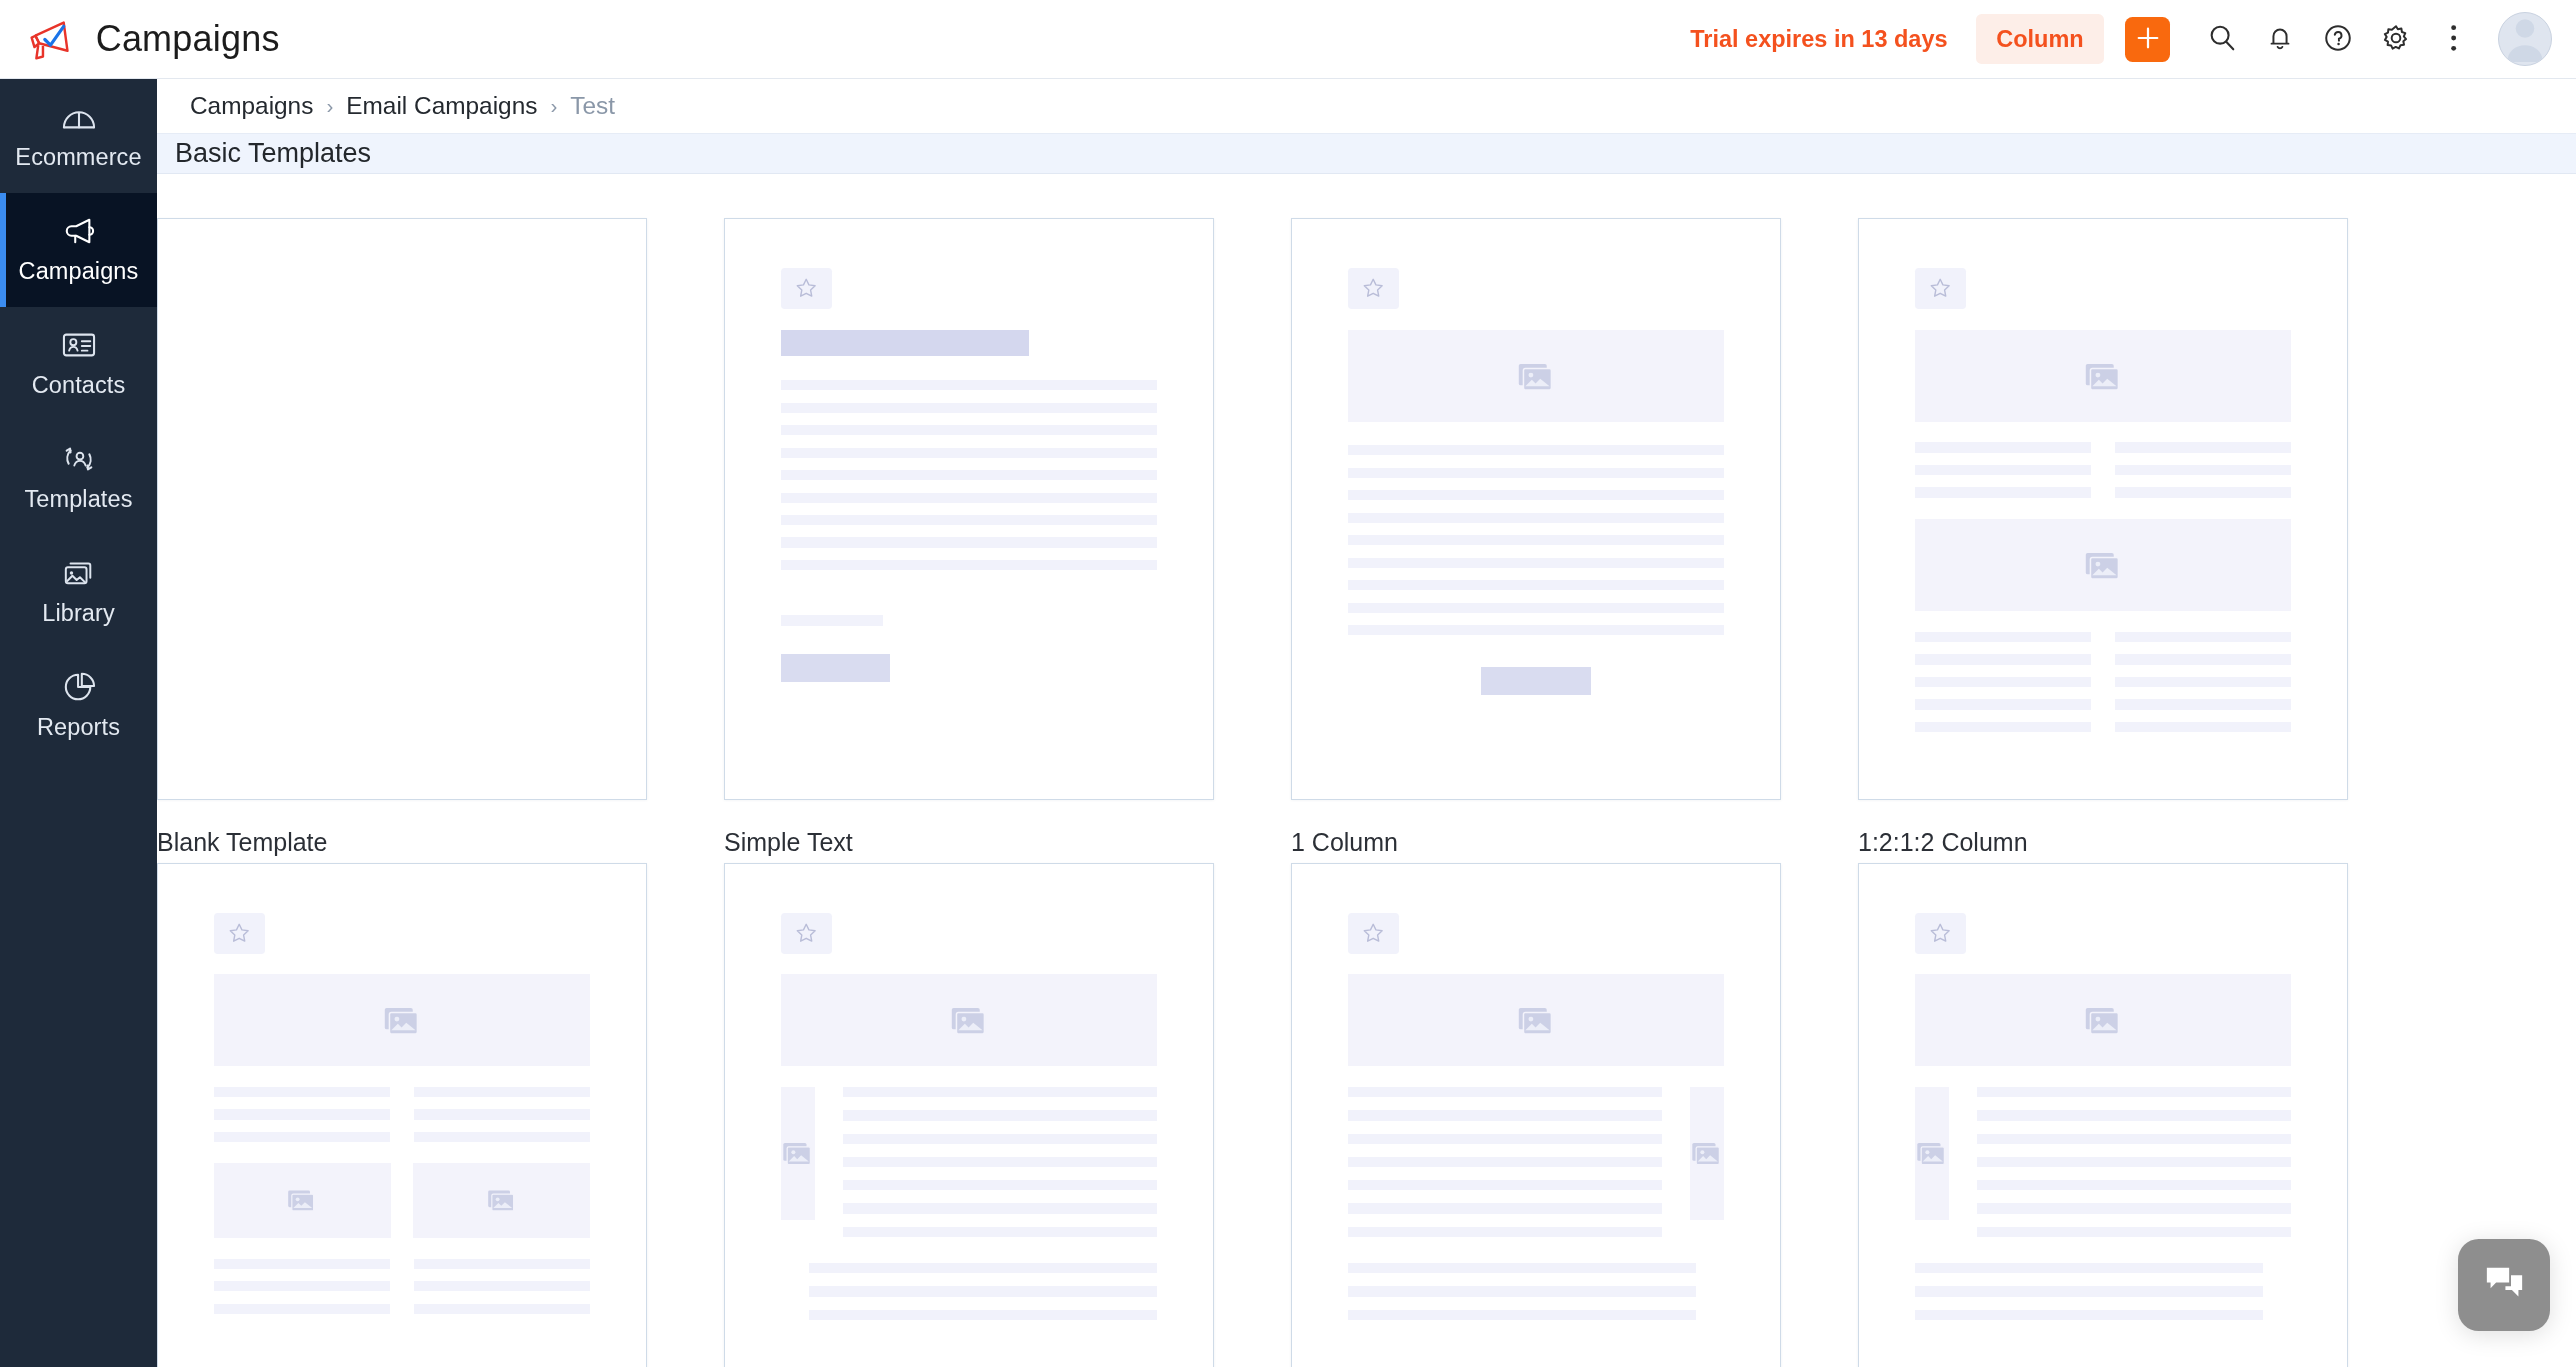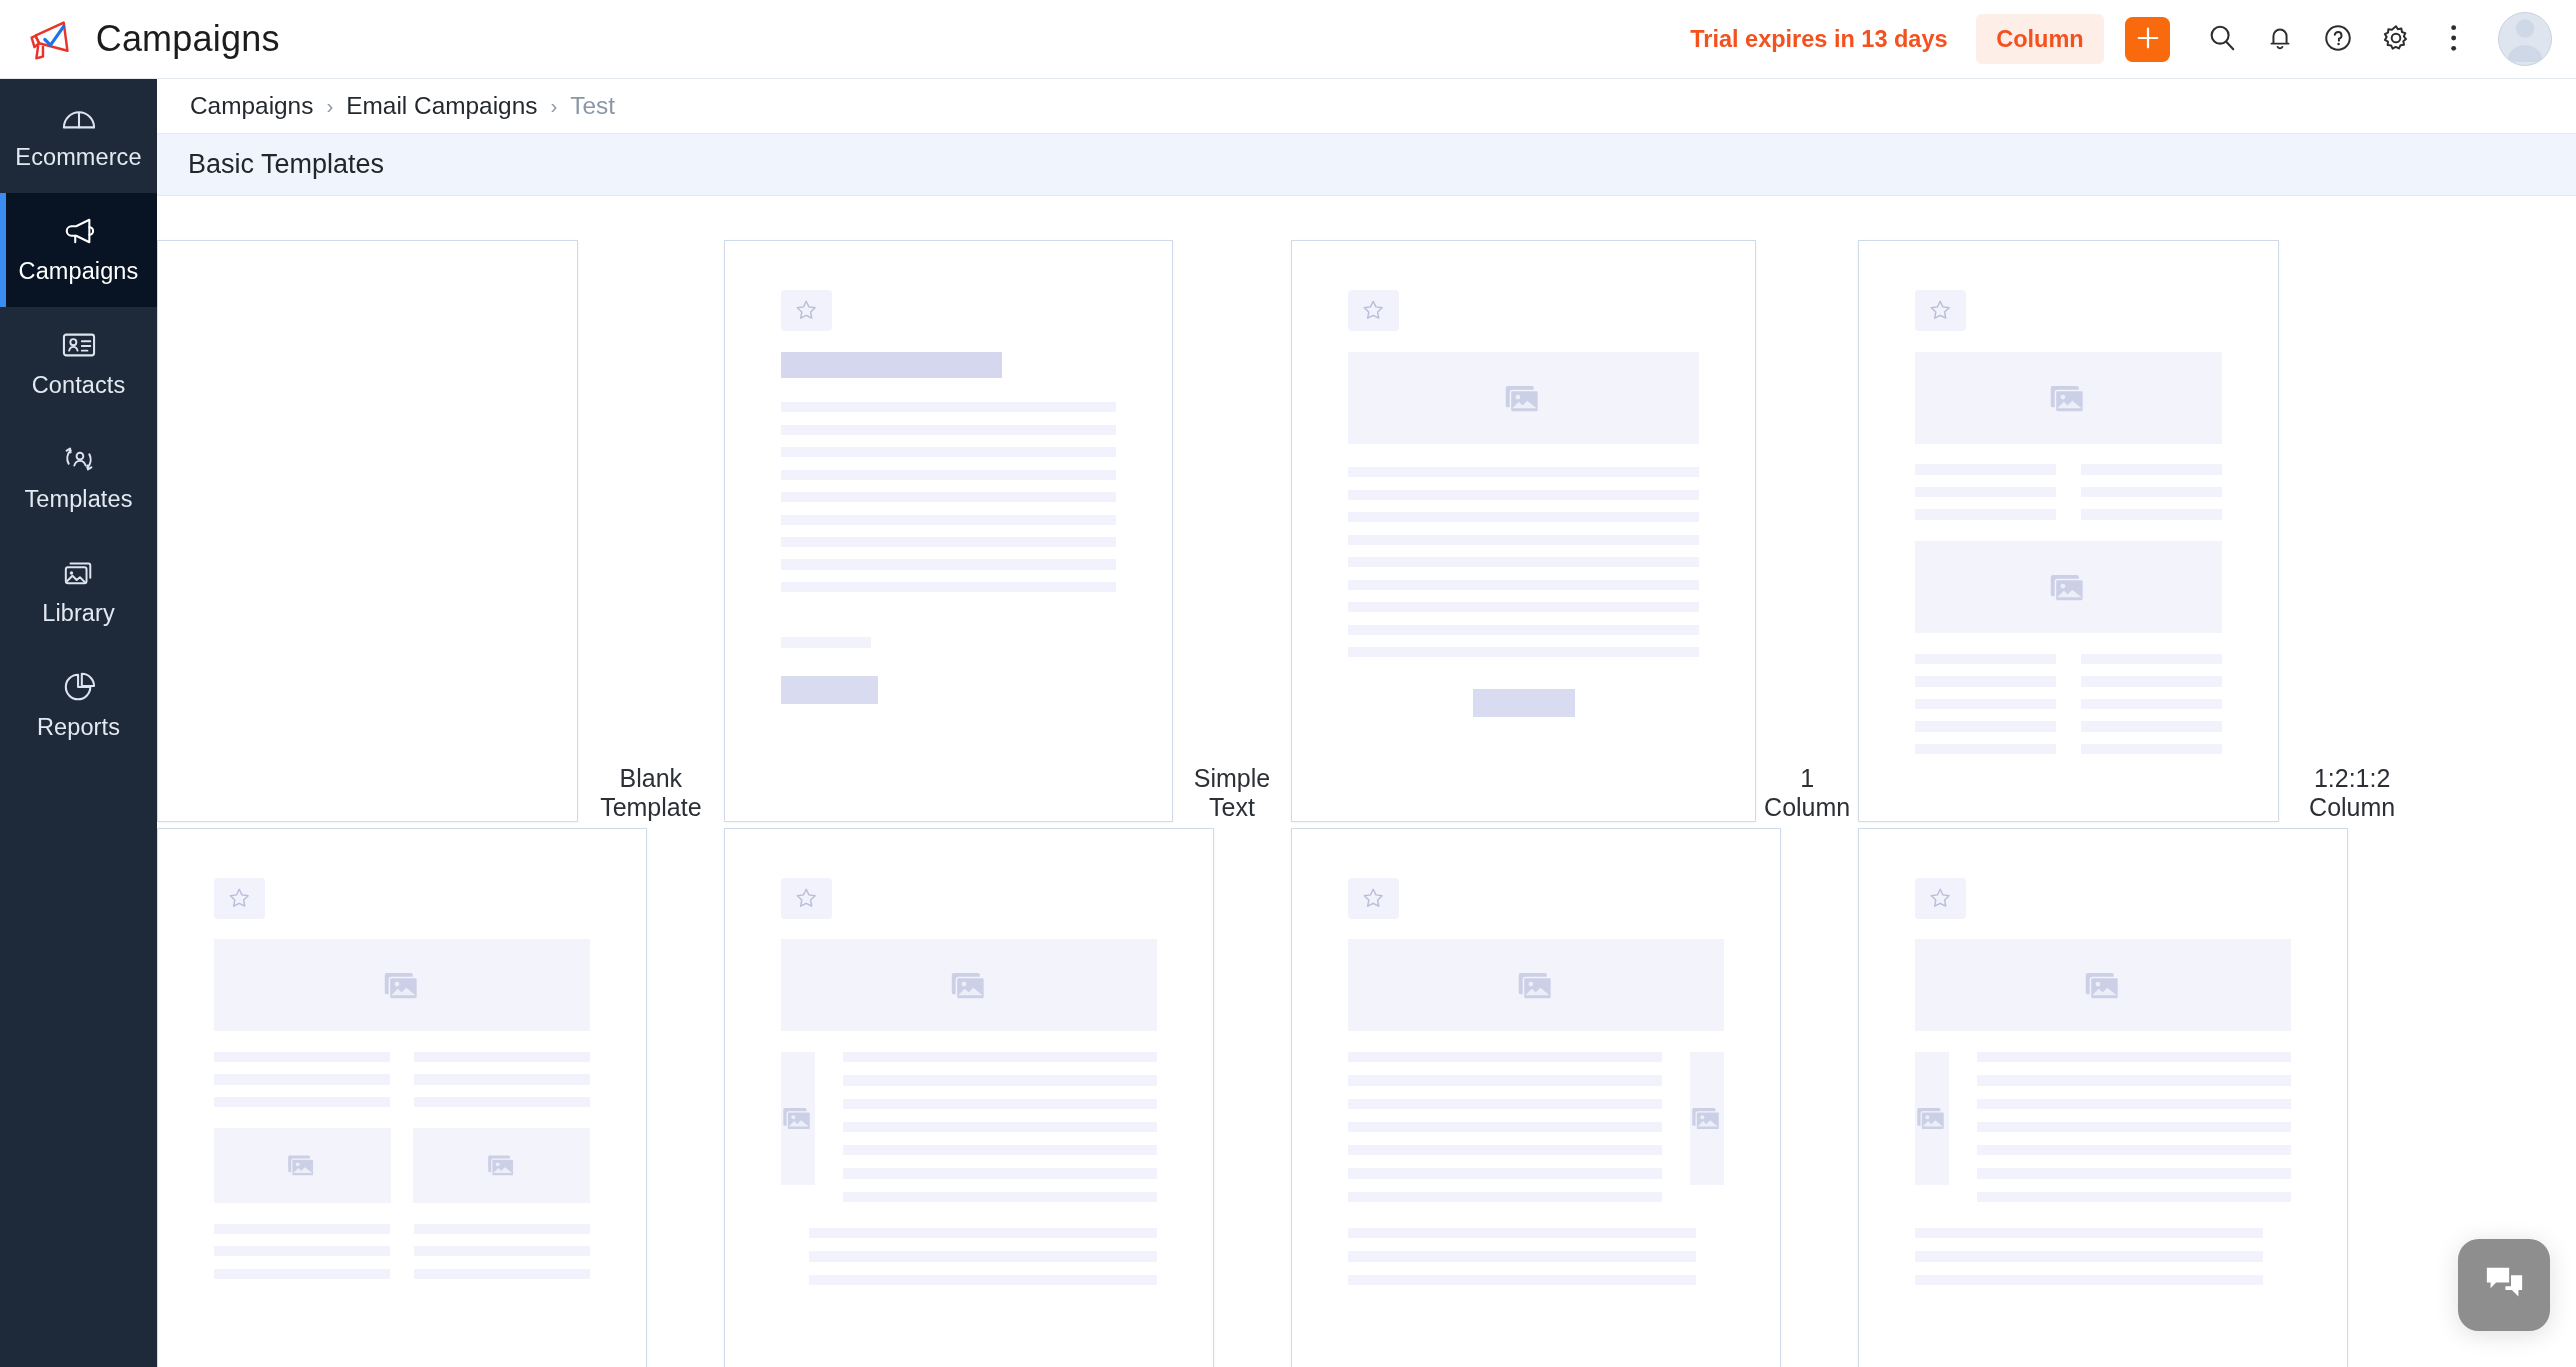--- a/index.html
+++ b/index.html
@@ -89,36 +89,36 @@
   .breadcrumb {
     height: 54px; display: flex; align-items: center;
     padding-left: 33px; gap: 13px;
     background: #ffffff;
   }
   .crumb { font-size: 24.4px; color: #24292f; cursor: pointer; white-space: nowrap; }
   .crumb.current { color: #8a97a8; cursor: default; }
   .crumb-sep { font-size: 20.7px; color: #8a97a8; }
 
   .section-band {
-    height: 63px; background: #eff4fd;
+    height: 41px; background: #eff4fd;
     border-top: 0.9px solid #e6ecf6;
     border-bottom: 0.9px solid #e1e8f3;
     display: flex; align-items: center;
-    padding-left: 31px;
+    padding-left: 18px;
   }
   .section-title { font-size: 27px; color: #23272c; }
 
   .grid {
     padding: 44px 0 0 0;
     display: flex; flex-wrap: wrap;
     gap: 0;
   }
   .cell {
     width: 567px;
-    display: flex; flex-direction: row; align-items: flex-end;
+    display: flex; flex-direction: column; align-items: flex-start;
     margin-bottom: 5.6px;
   }
   .thumb {
     width: 490px; height: 582px;
     background: #ffffff;
     border: 0.9px solid #cfdbe8;
     box-shadow: 0 0.9px 2.8px rgba(30,50,80,.07);
     overflow: hidden; cursor: pointer;
     position: relative;
   }

